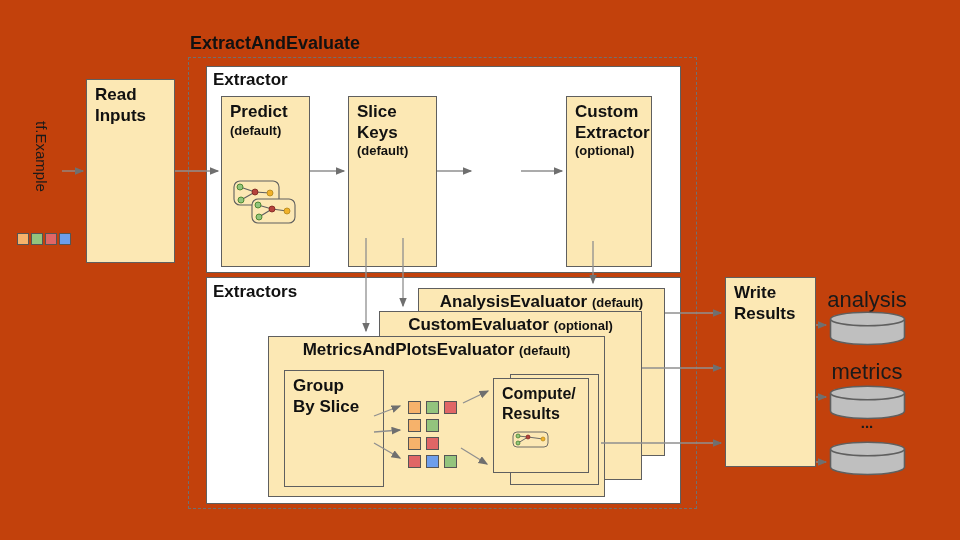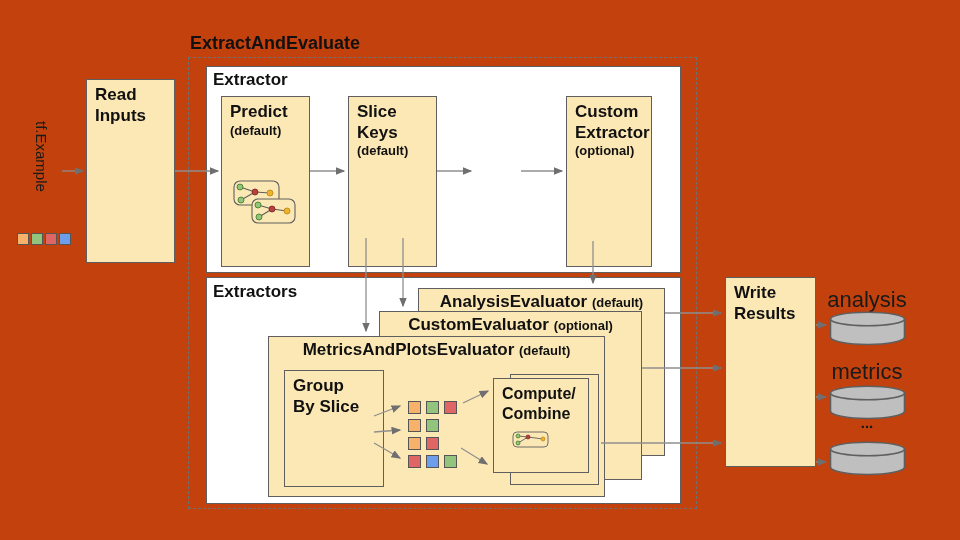--- a/index.html
+++ b/index.html
@@ -141,21 +141,21 @@
         <span class="sq" style="background: rgb(224, 102, 102);"></span>
         <span class="sq" style="background: rgb(109, 158, 235);"></span>
         <span class="sq" style="background: rgb(147, 196, 125);"></span>
       </div>
     </div>
 
   <div class="abs ybox" style="left:510px;top:374px;width:89px;height:111px;z-index:8;"></div>
 
   <div class="abs ybox pad" style="left:493px;top:378px;width:96px;height:95px;z-index:9;">
     <div class="name" style="font-size:16px;">Compute/
-Combine</div>
+Results</div>
   </div>
 
   <svg class="abs" style="left:511px;top:430px;z-index:10;" width="40" height="20" viewBox="0 0 40 20">
     <g stroke="#5f5f5f" stroke-width="0.9" fill="none">
       <rect x="2" y="2" width="35" height="15" rx="4" fill="#fce8b4"></rect>
       <line x1="7" y1="6" x2="17" y2="7"></line>
         <line x1="7" y1="13" x2="17" y2="7"></line>
         <line x1="17" y1="7" x2="32" y2="9"></line>
     </g>
     <circle cx="7" cy="6" r="2" fill="#93C47D" stroke="#38761d" stroke-width="0.7"></circle>

